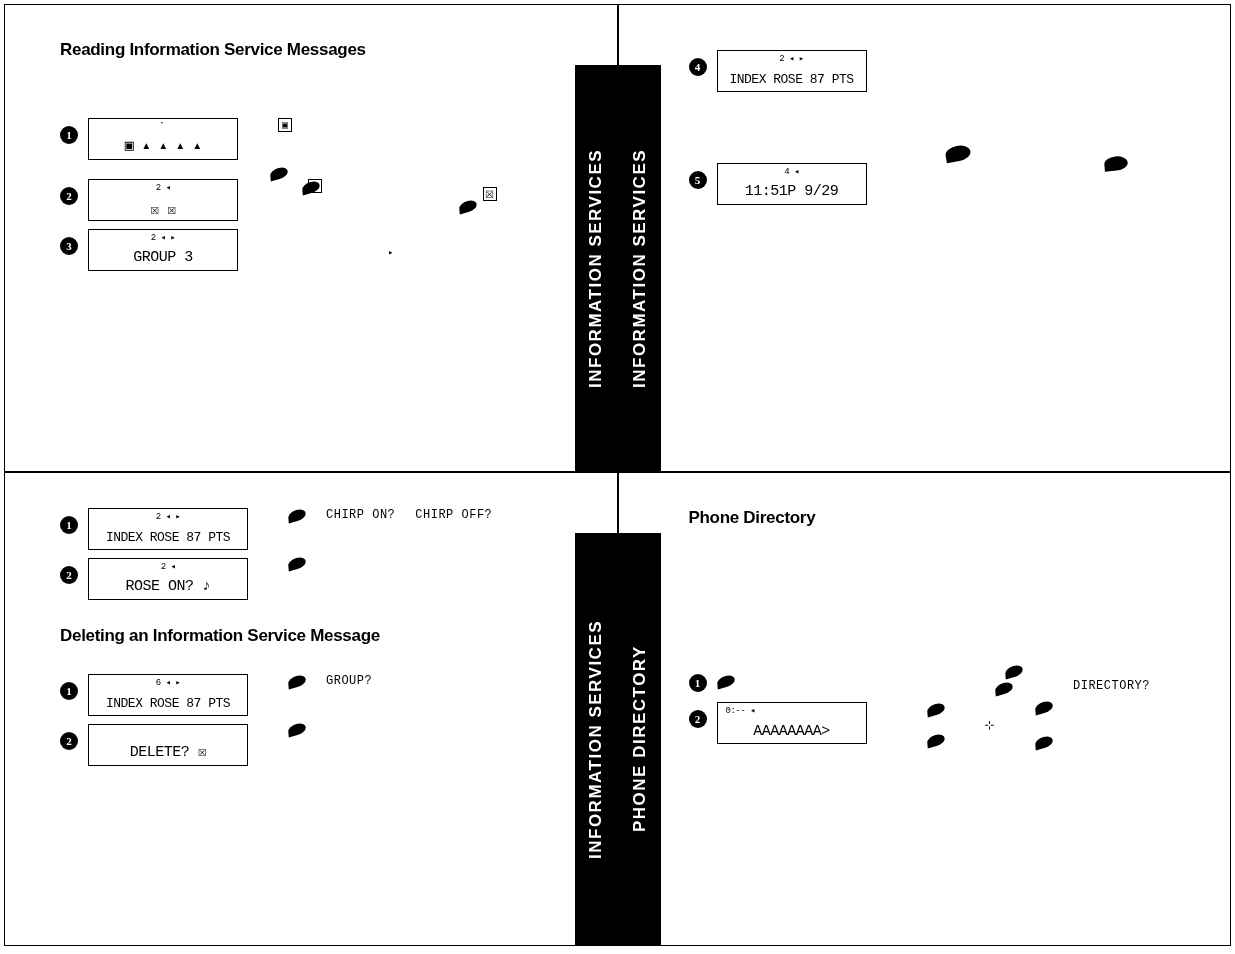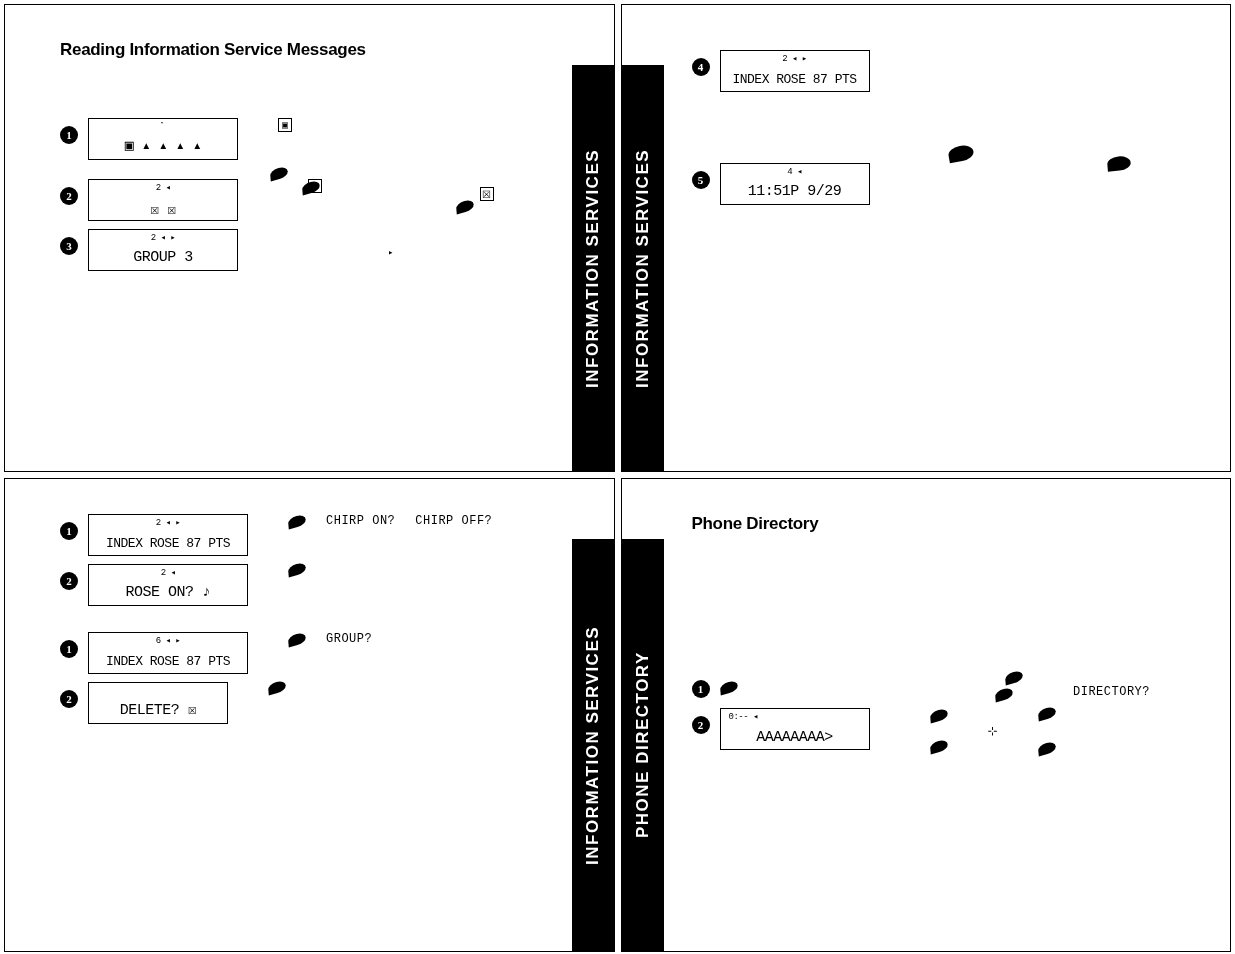--- a/index.html
+++ b/index.html
@@ -6,21 +6,20 @@
   body {
     font-family: Arial, Helvetica, sans-serif;
     background: #fff;
     width: 1235px;
     padding: 4px;
   }
   .grid {
     display: grid;
     grid-template-columns: 1fr 1fr;
     grid-template-rows: 468px 474px;
-    gap: 6px;
   }
   .panel {
     border: 1px solid #000;
     position: relative;
     background: #fff;
     overflow: hidden;
   }
   .content {
     position: absolute;
     top: 35px;
@@ -251,38 +250,39 @@
               <span class="tri">2   ◂</span>
             </div>
           <span>ROSE ON? ♪</span>
         </div>
         <div class="inline-extras">
           <span class="seed"></span>
         </div>
       </div>
 
       <div style="height:18px"></div>
+      <div class="heading">Deleting an Information Service Message</div>
 
       <div class="step">
         <div class="step-num">1</div>
         <div class="lcd" style="width:160px">
           <div class="top-row">
               <span class="tri">6   ◂ ▸</span>
             </div>
           <span style="font-size:13px">INDEX ROSE 87 PTS</span>
         </div>
         <div class="inline-extras">
           <span class="seed"></span>
           <span class="fine">GROUP?</span>
         </div>
       </div>
 
       <div class="step">
         <div class="step-num">2</div>
-        <div class="lcd" style="width:140px">
+        <div class="lcd" style="width:160px">
           <span>DELETE? ☒</span>
         </div>
         <div class="inline-extras">
           <span class="seed"></span>
         </div>
       </div>
     </div>
     <div class="side-tab tab-right">INFORMATION SERVICES</div>
   </div>
 

